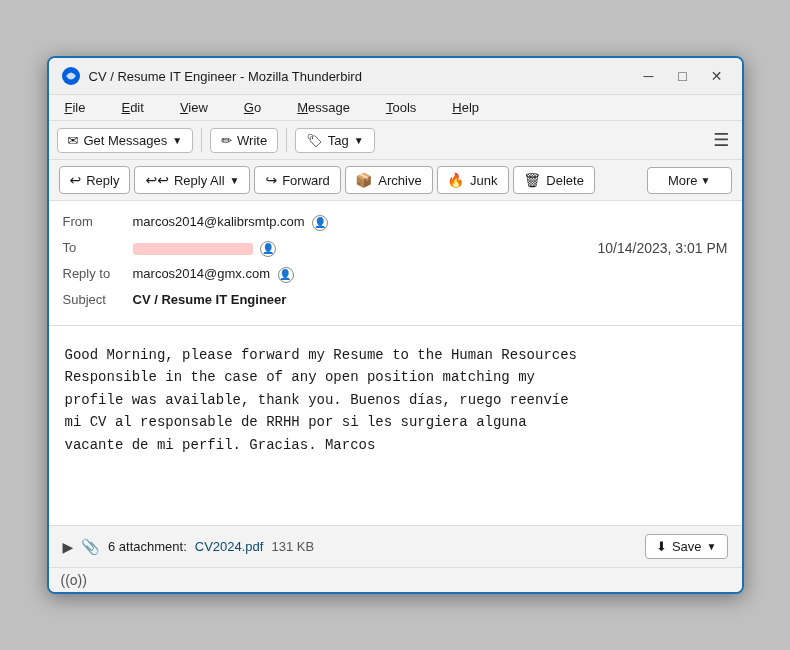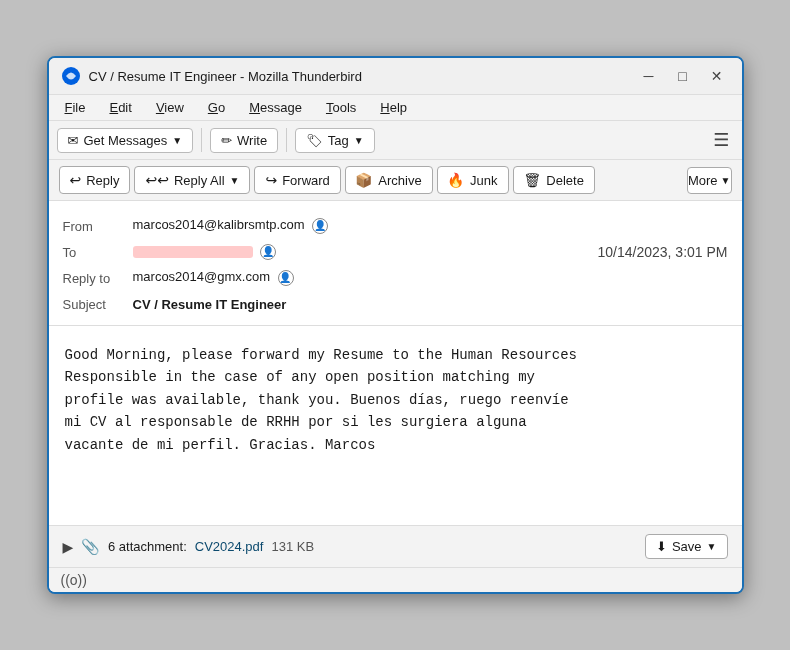--- a/index.html
+++ b/index.html
@@ -58,21 +58,21 @@
       justify-content: center;
       border-radius: 4px;
     }
 
     
     .menu-bar {
       background: #f3f3f3;
       display: flex;
       padding: 2px 8px;
       border-bottom: 1px solid #ddd;
-      gap: 8px;
+      gap: 20px;
     }
     .menu-item {
       font-size: 13px;
       padding: 3px 8px;
       cursor: pointer;
       border-radius: 3px;
       color: #1a1a1a;
     }
     .menu-item u { text-decoration: underline; }
 
@@ -133,39 +133,39 @@
       cursor: pointer;
       font-size: 13px;
       color: #1a1a1a;
     }
     .action-btn-icon { font-size: 14px; }
     .dropdown-arrow { font-size: 10px; }
     .more-btn {
       display: flex;
       align-items: center;
       gap: 3px;
-      padding: 5px 0;
+      padding: 5px 20px;
       border: 1px solid #aaa;
       border-radius: 4px;
       background: white;
       cursor: pointer;
       font-size: 13px;
       color: #1a1a1a;
       margin-left: auto;
     }
 
     
     .email-header {
       background: white;
       padding: 10px 14px;
       border-bottom: 1px solid #ddd;
     }
     .header-row {
       display: flex;
-      align-items: flex-end;
+      align-items: flex-start;
       padding: 3px 0;
       font-size: 13px;
       color: #1a1a1a;
       min-height: 26px;
     }
     .header-label {
       width: 70px;
       color: #555;
       flex-shrink: 0;
     }

